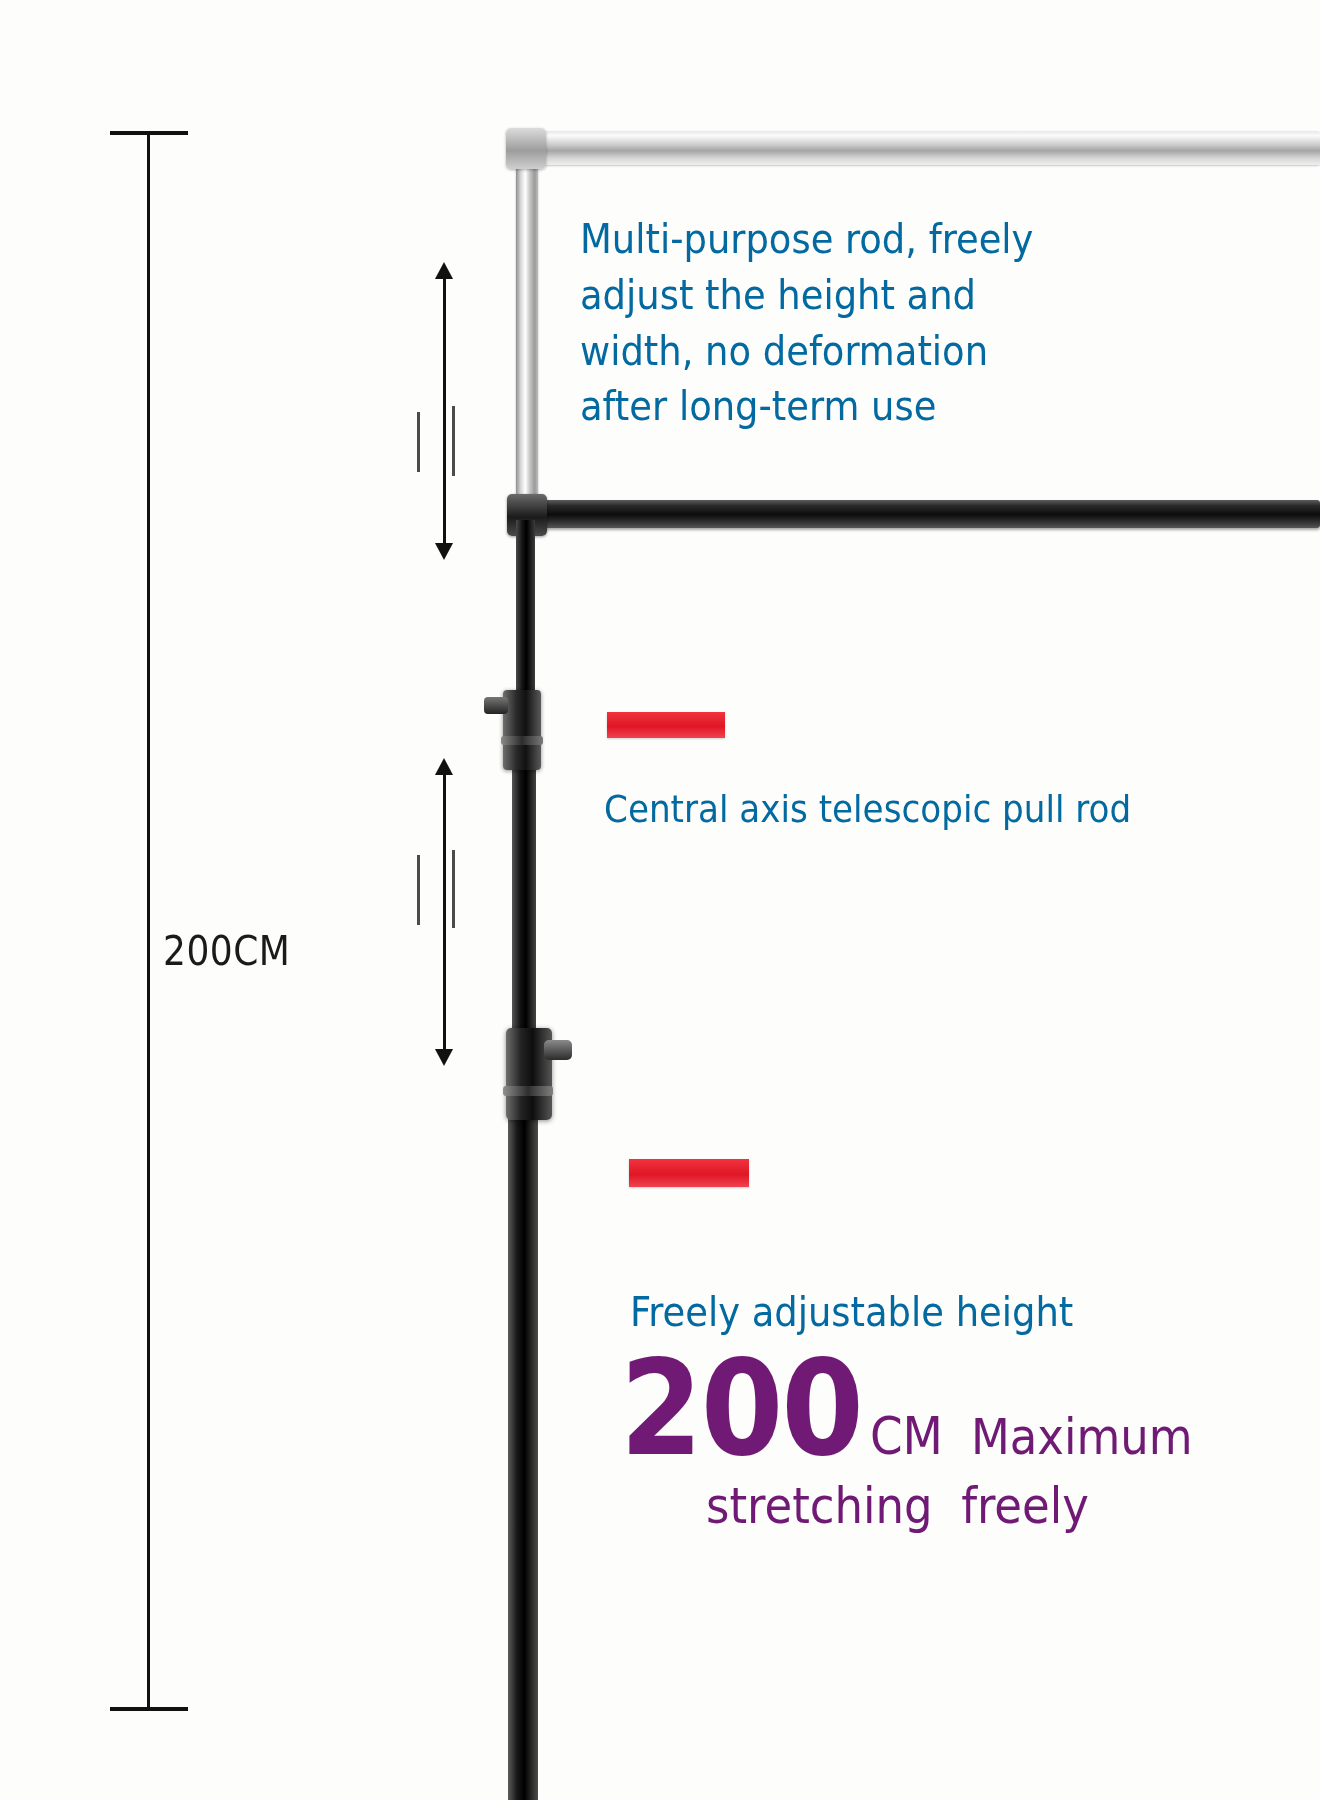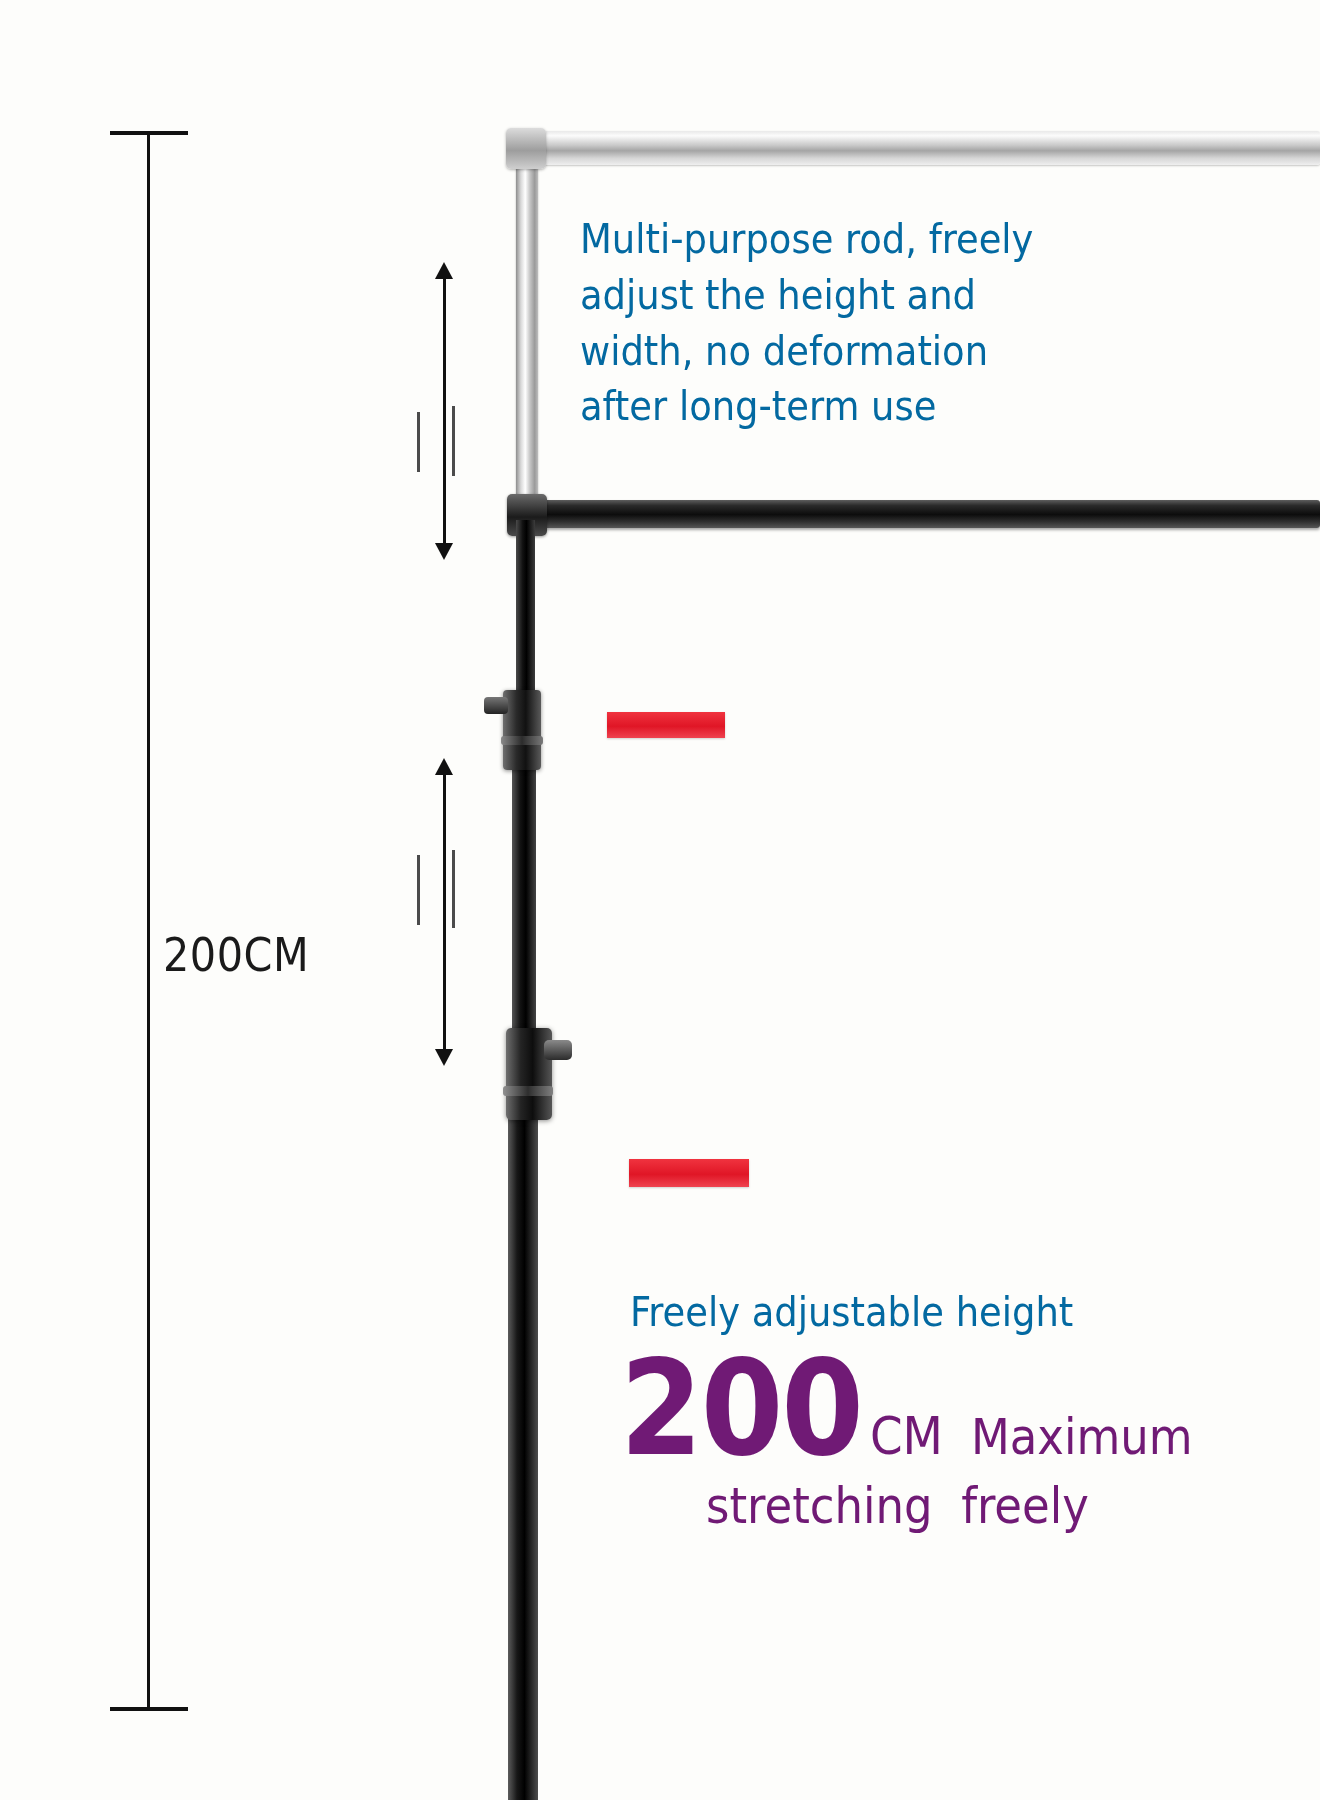--- a/index.html
+++ b/index.html
@@ -21,21 +21,21 @@
     background:#111;
   }
   #dim-tick-top{
     left:110px;top:131px;width:78px;height:4px;background:#111;
   }
   #dim-tick-bottom{
     left:110px;top:1707px;width:78px;height:4px;background:#111;
   }
   #dim-label{
     left:163px;top:928px;
-    font-size:46px;letter-spacing:.5px;
+    font-size:40px;letter-spacing:.5px;
     color:#1a1a1a;
     font-family:"DejaVu Sans", sans-serif;
     font-stretch:condensed;
     white-space:nowrap;
   }
 
   
   .arrow-col{width:60px;}
   .arrow-shaft{position:absolute;left:29px;width:3px;background:#111;}
   .arrow-head{position:absolute;left:21px;width:0;height:0;
@@ -253,20 +253,21 @@
   <div class="abs" id="clamp-upper-ring"></div>
   <div class="abs" id="clamp-upper-knob"></div>
 
   <div class="abs" id="clamp-lower"></div>
   <div class="abs" id="clamp-lower-ring"></div>
   <div class="abs" id="clamp-lower-knob"></div>
 
   <div class="abs callout" id="callout-top">Multi-purpose rod, freely adjust the height and width, no deformation after long-term use</div>
 
   <div class="abs red-bar" id="red-bar-central"></div>
+  <div class="abs callout" id="callout-central">Central axis telescopic pull rod</div>
 
   <div class="abs red-bar" id="red-bar-freely"></div>
   <div class="abs callout" id="callout-freely">Freely adjustable height</div>
 
   <div class="abs" id="big-metric">
     <div id="big-metric-line1">
       <span id="big-number">200</span>
       <span id="big-unit">CM</span>
       <span id="big-max">Maximum</span>
     </div>

